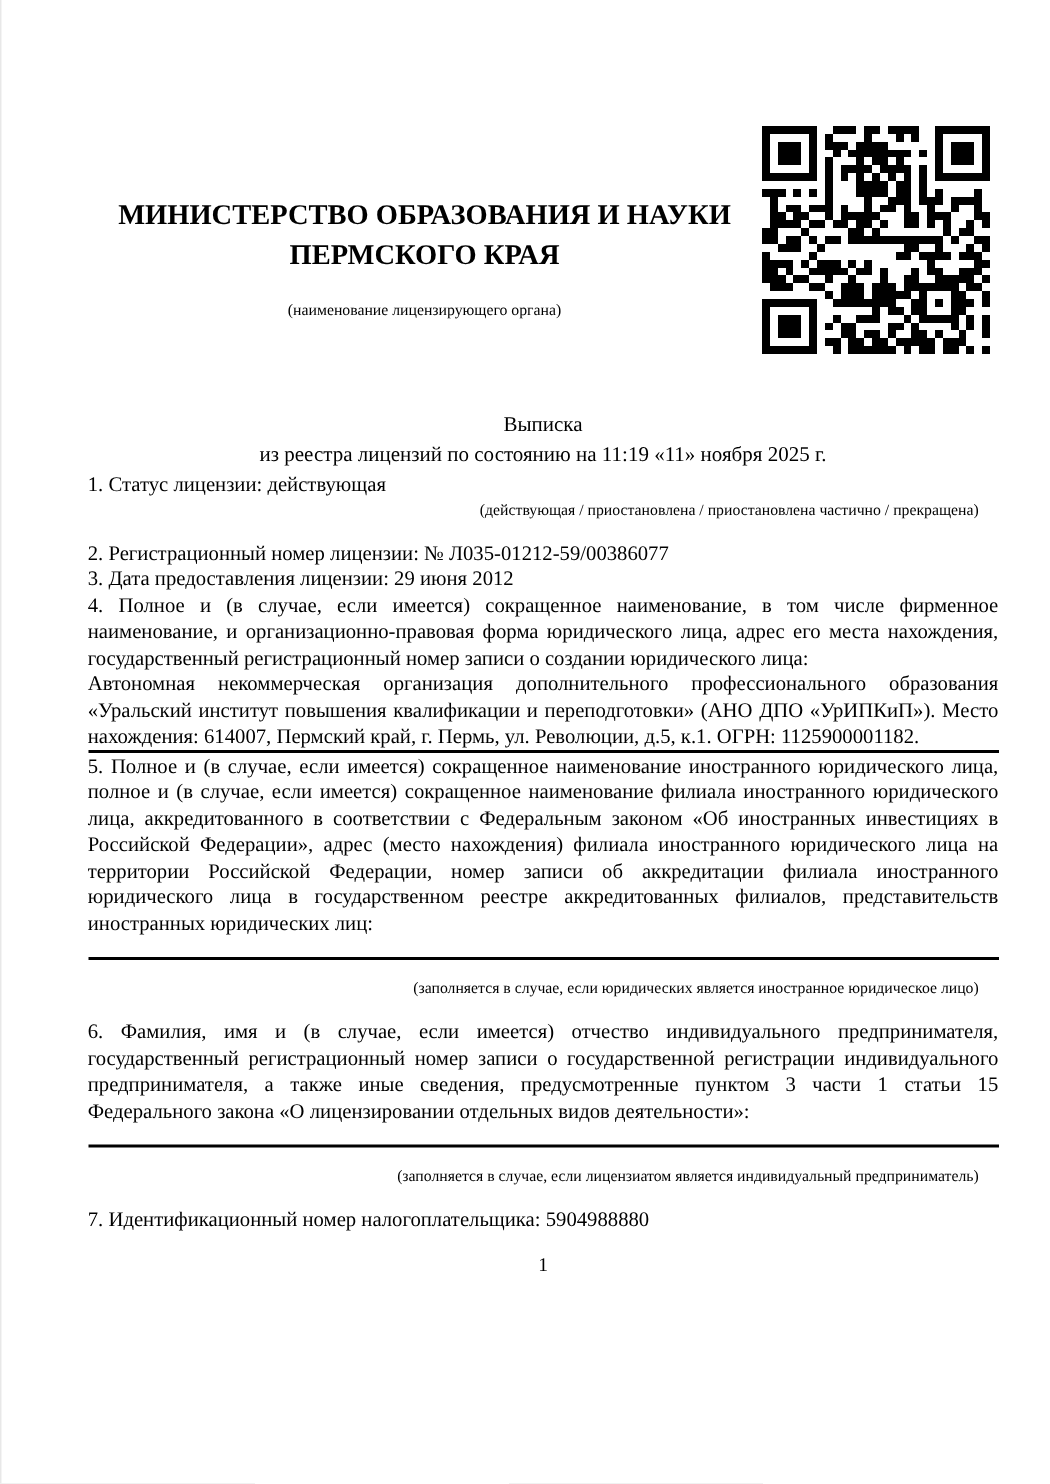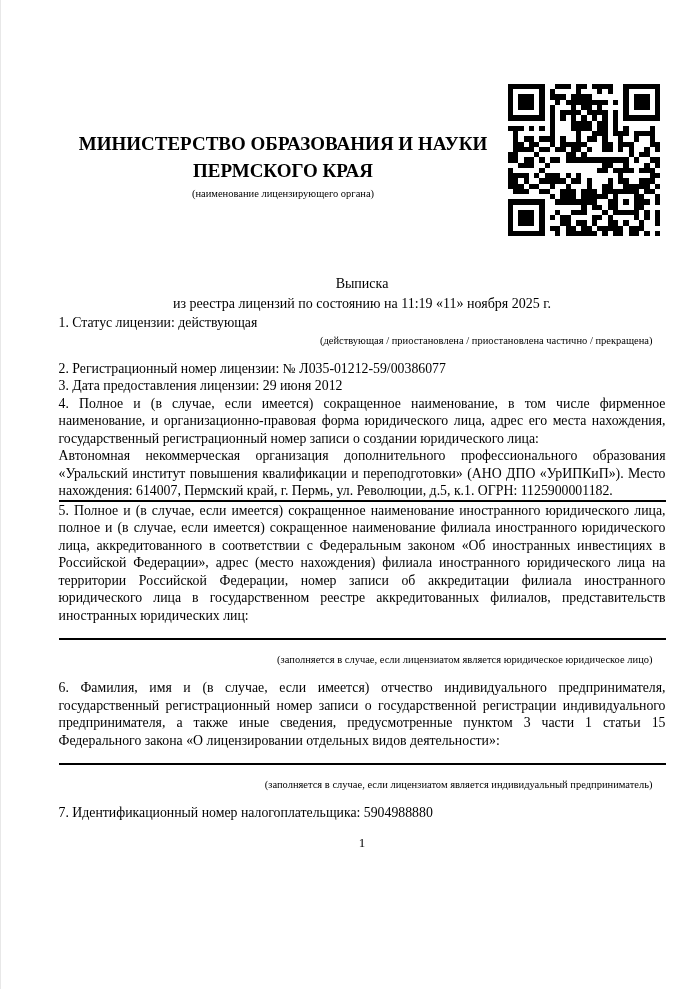--- a/index.html
+++ b/index.html
@@ -27,21 +27,21 @@
   }
   .ministry-name{
     font-weight:bold;
     font-size:19px;
     line-height:27px;
     white-space:nowrap;
   }
   .ministry-caption{
     font-size:10.5px;
     line-height:14px;
-    margin-top:3px;
+    margin-top:17px;
   }
   .qr{
     width:152px;
     height:152px;
     margin-right:6px;
     flex:0 0 auto;
   }
   .qr svg{display:block;width:100%;height:100%;}
   .doc-title{
     text-align:center;
@@ -571,21 +571,21 @@
 
     <section>
       <p class="para mt15">4. Полное и (в случае, если имеется) сокращенное наименование, в том числе фирменное наименование, и организационно-правовая форма юридического лица, адрес его места нахождения, государственный регистрационный номер записи о создании юридического лица:</p>
       <p class="para">Автономная некоммерческая организация дополнительного профессионального образования «Уральский институт повышения квалификации и переподготовки» (АНО ДПО «УрИПКиП»). Место нахождения: 614007, Пермский край, г. Пермь, ул. Революции, д.5, к.1. ОГРН: 1125900001182.</p>
       <hr class="rule">
     </section>
 
     <section>
       <p class="para mt15">5. Полное и (в случае, если имеется) сокращенное наименование иностранного юридического лица, полное и (в случае, если имеется) сокращенное наименование филиала иностранного юридического лица, аккредитованного в соответствии с Федеральным законом «Об иностранных инвестициях в Российской Федерации», адрес (место нахождения) филиала иностранного юридического лица на территории Российской Федерации, номер записи об аккредитации филиала иностранного юридического лица в государственном реестре аккредитованных филиалов, представительств иностранных юридических лиц:</p>
       <hr class="rule rule-gap">
-      <p class="note">(заполняется в случае, если лицензиатом является юридическое юридическое лицо)</p>
+      <p class="note">(заполняется в случае, если юридических является иностранное юридическое лицо)</p>
     </section>
 
     <section>
       <p class="para mt20">6. Фамилия, имя и (в случае, если имеется) отчество индивидуального предпринимателя, государственный регистрационный номер записи о государственной регистрации индивидуального предпринимателя, а также иные сведения, предусмотренные пунктом 3 части 1 статьи 15 Федерального закона «О лицензировании отдельных видов деятельности»:</p>
       <hr class="rule rule-gap">
       <p class="note">(заполняется в случае, если лицензиатом является индивидуальный предприниматель)</p>
     </section>
 
     <section>
       <p class="item mt24">7. Идентификационный номер налогоплательщика: 5904988880</p>

